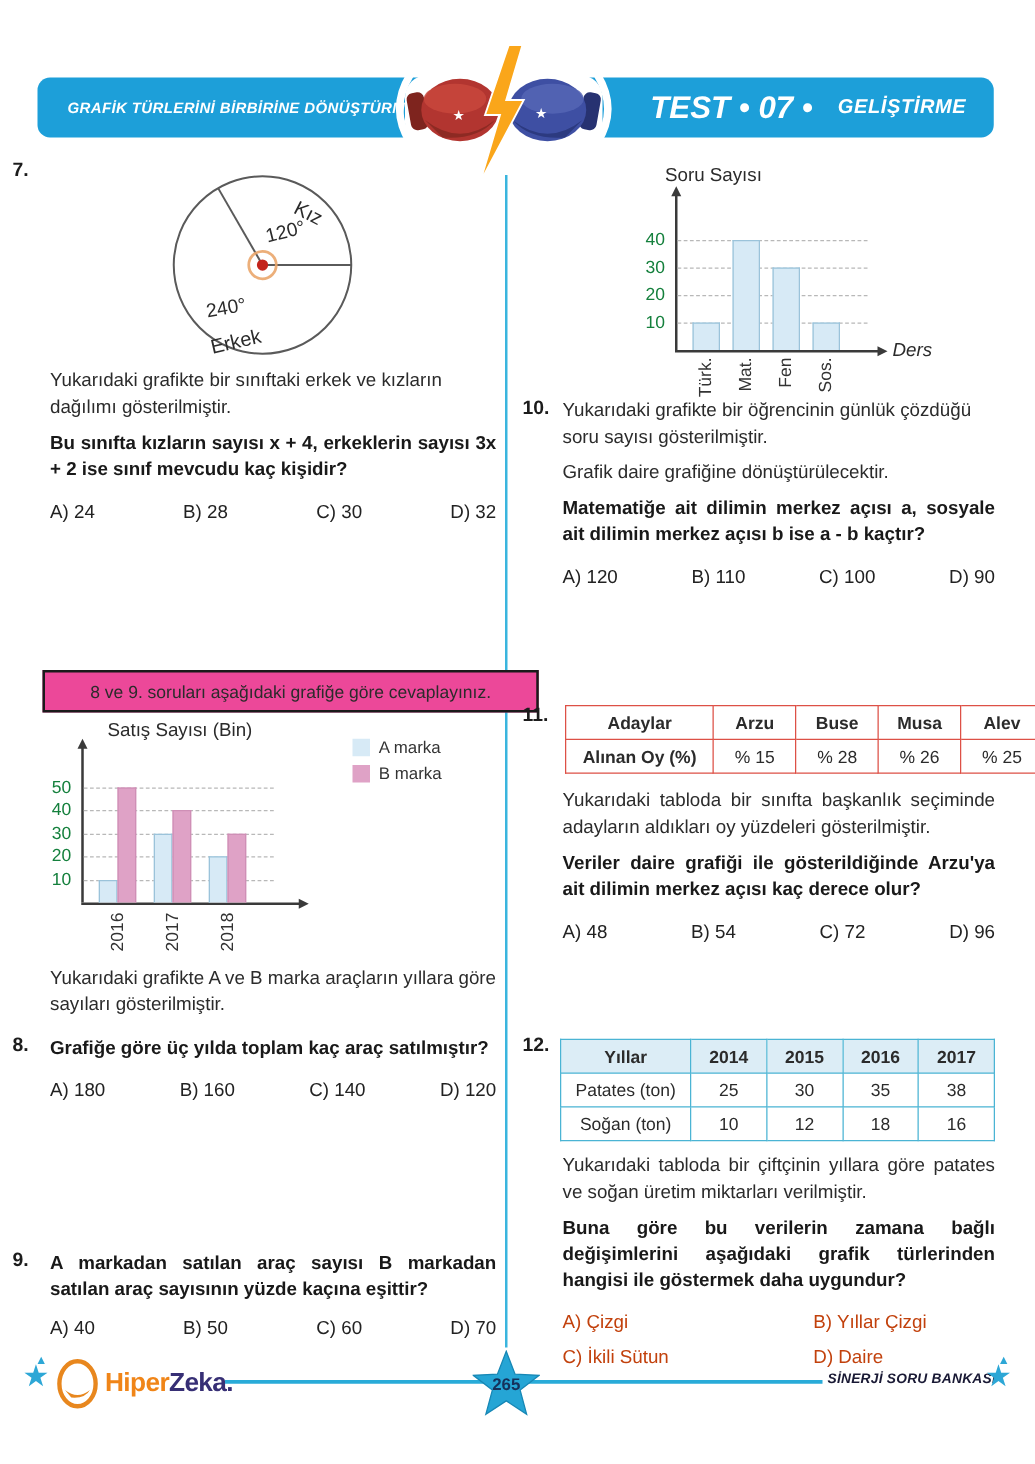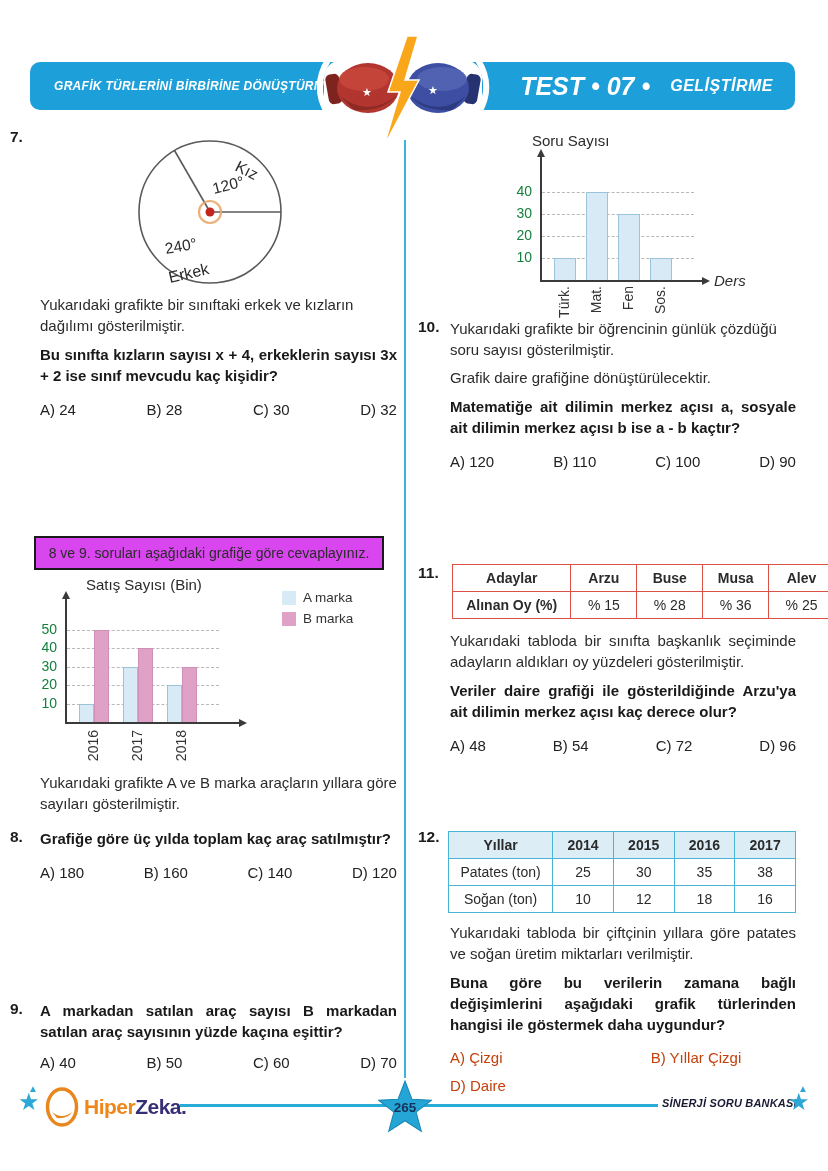--- a/index.html
+++ b/index.html
@@ -28,23 +28,23 @@
   
   .qnum{position:absolute;font-size:15.5px;font-weight:bold;color:#1c1c1c;}
   .flow{position:absolute;font-size:15px;line-height:1.4;}
   .flow p{margin:0;}
   .flow .para{margin-top:8px;}
   .bold-q{font-weight:bold;color:#191919;text-align:justify;}
   .opts{display:flex;justify-content:space-between;margin-top:13px;font-size:15px;color:#222;}
   .opts2{display:grid;grid-template-columns:58% 42%;row-gap:7px;margin-top:12px;font-size:15px;color:#c2410c;}
   
   .inst-box{
-    position:absolute;left:34px;top:536px;width:350px;box-sizing:border-box;
+    position:absolute;left:34px;top:536px;width:397px;box-sizing:border-box;
     border:2px solid #1a1a1a;padding:7px 6px;font-size:14px;text-align:center;white-space:nowrap;
-    background:#d946ef;
+    background:#ec4899;
   }
   
   .chart{position:absolute;}
   .chart-title{position:absolute;font-size:15px;color:#2b2b2b;}
   .axis-label{position:absolute;font-size:15px;color:#2b2b2b;}
   .vaxis{position:absolute;width:1.6px;background:#3a3a3a;}
   .haxis{position:absolute;height:1.6px;background:#3a3a3a;}
   .arrow-up{position:absolute;width:0;height:0;border-left:4.5px solid transparent;border-right:4.5px solid transparent;border-bottom:8px solid #3a3a3a;}
   .arrow-right{position:absolute;width:0;height:0;border-top:4.5px solid transparent;border-bottom:4.5px solid transparent;border-left:8px solid #3a3a3a;}
   .dash{position:absolute;height:0;border-top:1.6px dashed #b8b8b8;}
@@ -248,21 +248,21 @@
     <td class="b">Adaylar</td>
     <td class="b">Arzu</td>
     <td class="b">Buse</td>
     <td class="b">Musa</td>
     <td class="b">Alev</td>
   </tr>
   <tr>
     <td class="b">Alınan Oy (%)</td>
     <td>% 15</td>
     <td>% 28</td>
-    <td>% 36</td>
+    <td>% 26</td>
     <td>% 25</td>
   </tr>
 </tbody>
   </table>
 <div class="flow" style="left:450px;top:630px;width:346px;">
   <p style="text-align:justify;">Yukarıdaki tabloda bir sınıfta başkanlık seçiminde adayların aldıkları oy yüzdeleri gösterilmiştir.</p>
   <p class="para bold-q">Veriler daire grafiği ile gösterildiğinde Arzu'ya ait dilimin merkez açısı kaç derece olur?</p>
   <div class="opts">
     <span>A) 48</span>
     <span>B) 54</span>
@@ -303,20 +303,21 @@
     <td>16</td>
   </tr>
 </tbody>
   </table>
 <div class="flow" style="left:450px;top:922px;width:346px;">
   <p style="text-align:justify;">Yukarıdaki tabloda bir çiftçinin yıllara göre patates ve soğan üretim miktarları verilmiştir.</p>
   <p class="para bold-q">Buna göre bu verilerin zamana bağlı değişimlerini aşağıdaki grafik türlerinden hangisi ile göstermek daha uygundur?</p>
   <div class="opts2">
     <span>A)  Çizgi</span>
     <span>B) Yıllar Çizgi</span>
+    <span>C)  İkili Sütun</span>
     <span>D) Daire</span>
   </div>
 </div>
 
 <div class="edge-star" style="left:18px;top:1084px;"><span class="tri">▲</span>★</div>
 <div class="logo-wrap">
   <svg width="36" height="42" viewBox="0 0 36 42">
     <ellipse cx="18" cy="21" rx="14.5" ry="18" fill="#ffffff" stroke="#e8871e" stroke-width="3.5"></ellipse>
     <path d="M8,26 Q18,34 28,26 Q24,33 13,32 Z" fill="#e8871e"></path>
   </svg>

